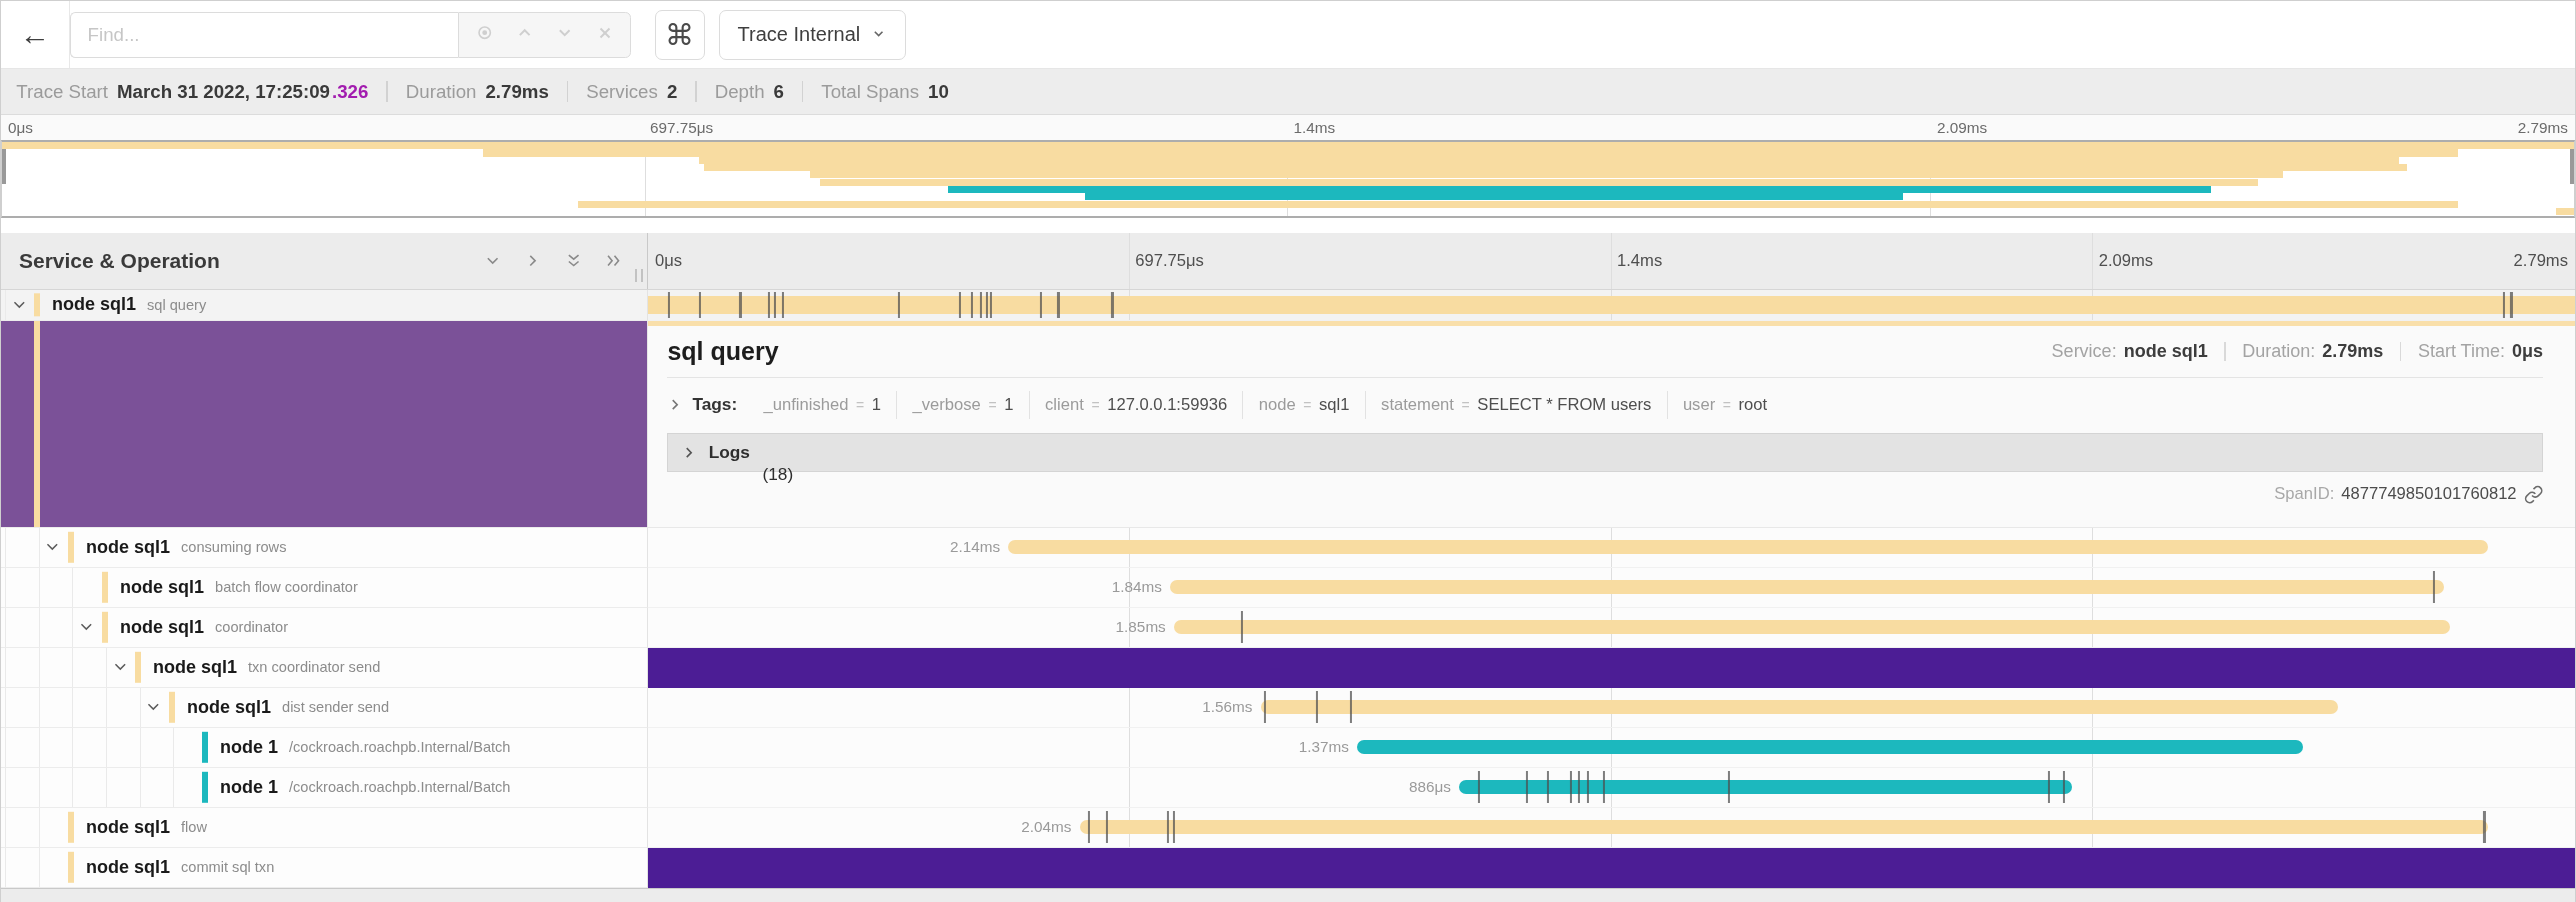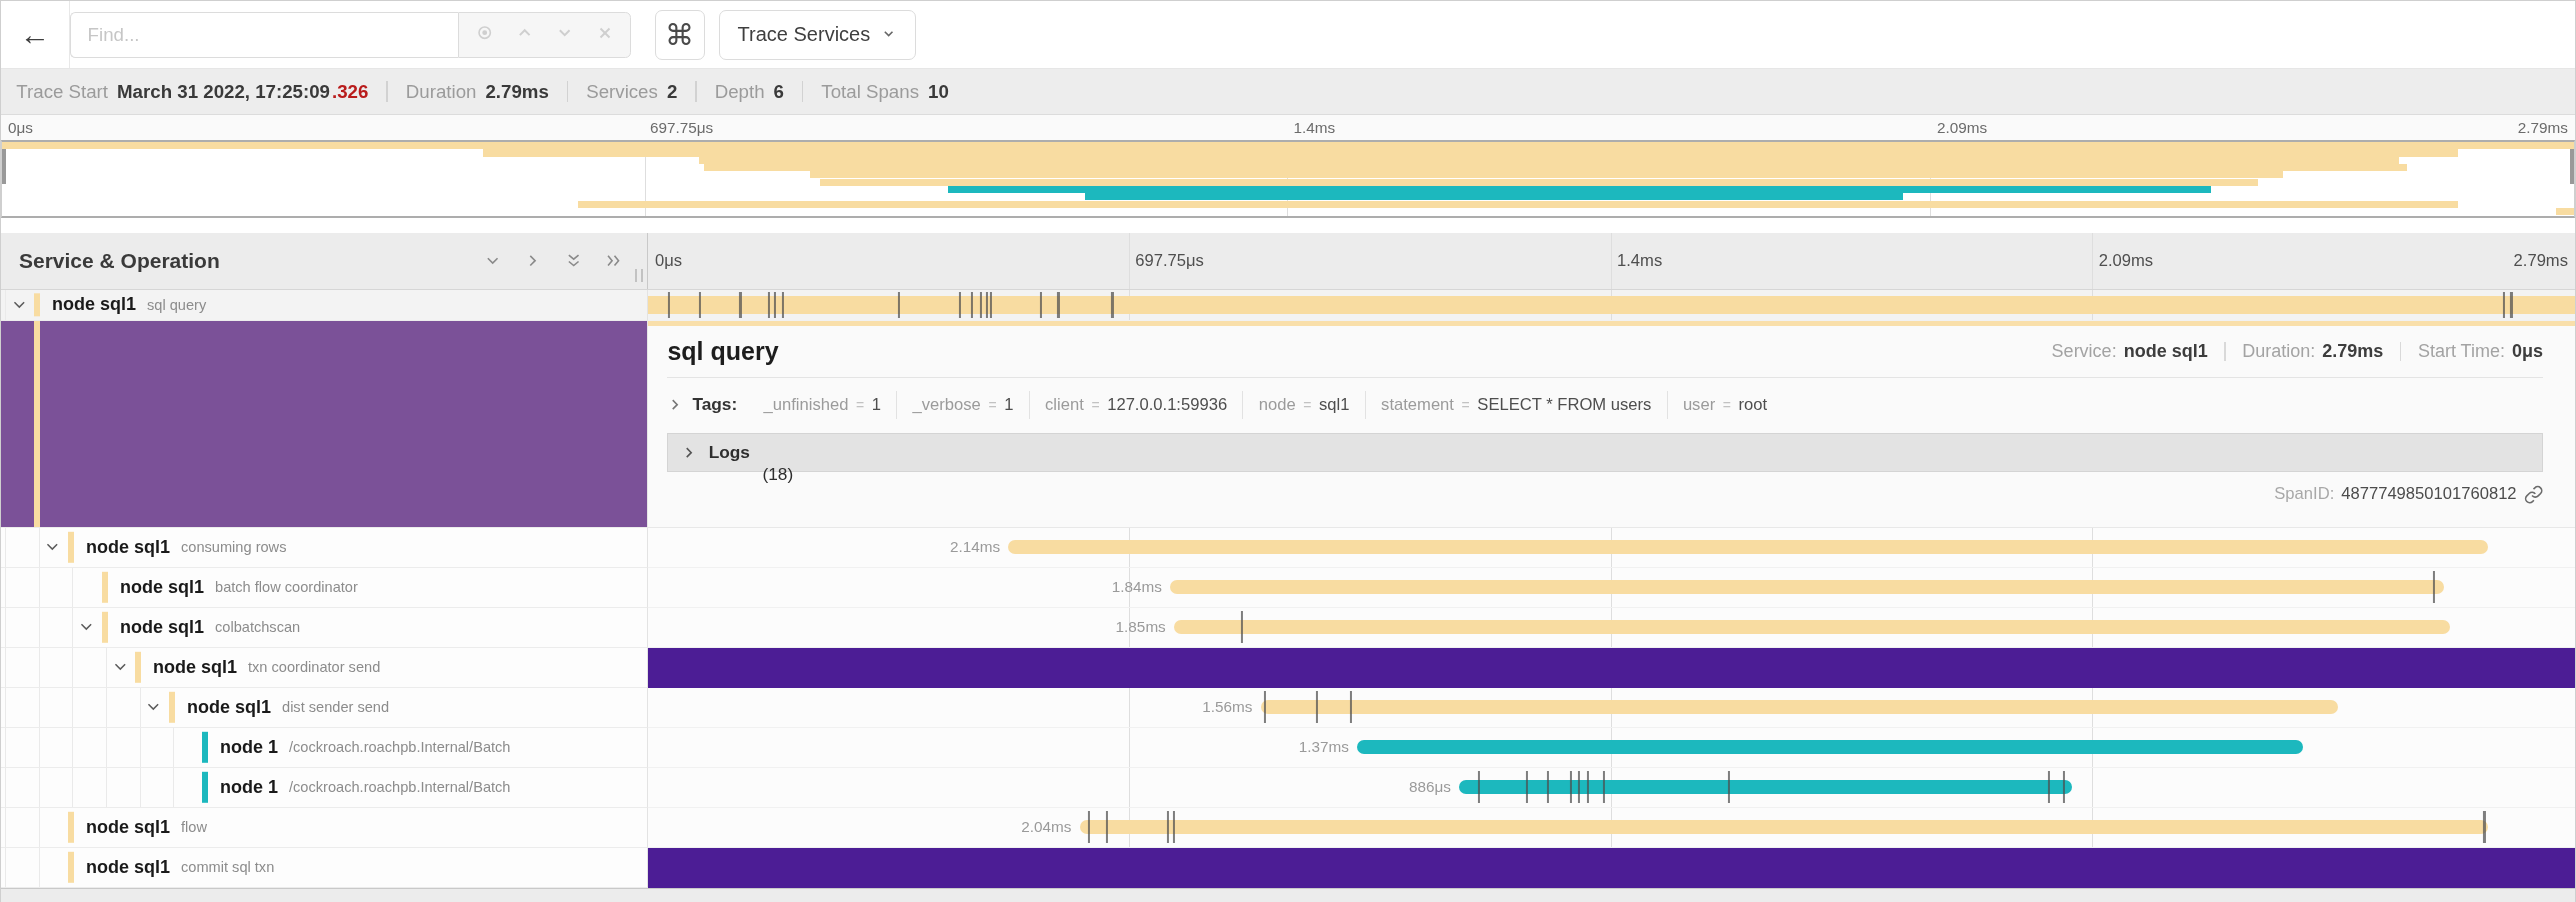--- a/index.html
+++ b/index.html
@@ -20,21 +20,21 @@
   .find-btns { display:flex; align-items:center; height:46px; background:#f6f6f6; border:1.4px solid #dcdcdc; border-radius:0 5.5px 5.5px 0; padding:0 5.5px; }
   .find-btn { width:40px; height:39px; border:none; background:transparent; color:#cfcfcf; display:flex; align-items:center; justify-content:center; cursor:pointer; }
   .kbd-btn { width:50px; height:50px; margin-left:23.6px; border:1.4px solid #dcdcdc; border-radius:7px; background:#fff; font-size:29px; color:#4a4a4a; display:flex; align-items:center; justify-content:center; cursor:pointer; }
   .view-btn { height:50px; margin-left:14px; border:1.4px solid #dcdcdc; border-radius:7px; background:#fff; font-size:20px; color:#3f3f3f; display:flex; align-items:center; gap:11px; padding:0 18px; cursor:pointer; font-family:inherit; }
 
   
   .summary { height:47px; display:flex; align-items:center; background:#ededed; border-top:1.4px solid #e6e6e6; border-bottom:1.4px solid #dcdcdc; padding-left:15.3px; font-size:18.7px; }
   .sum-item { display:flex; gap:9px; align-items:baseline; white-space:nowrap; }
   .sum-label { color:#9b9b9b; }
   .sum-value { color:#3a3a3a; font-weight:700; }
-  .sum-suffix { color:#b91c1c; font-weight:700; margin-left:-7px; }
+  .sum-suffix { color:#a21caf; font-weight:700; margin-left:-7px; }
   .sum-div { width:1.4px; height:21px; background:#d2d2d2; margin:0 18px; align-self:center; }
 
   
   .mm-ticks { position:relative; height:25px; background:#fafafa; font-size:15.3px; color:#6b6b6b; }
   .mm-ticks span { position:absolute; top:4.2px; white-space:nowrap; }
   .gridbg { background-image:linear-gradient(to right,#dedede,#dedede),linear-gradient(to right,#dedede,#dedede),linear-gradient(to right,#dedede,#dedede); background-size:1.4px 100%,1.4px 100%,1.4px 100%; background-position:25% 0,50% 0,75% 0; background-repeat:no-repeat; }
   .mm-canvas { position:relative; height:78px; border-top:2.1px solid #adadad; border-bottom:2.1px solid #adadad; border-left:0.7px solid #cfcfcf; border-right:0.7px solid #cfcfcf; background-color:#fff; cursor:crosshair; }
   .mm-bar { position:absolute; height:7.3px; }
   .mm-handle { position:absolute; top:0; width:4.2px; height:42px; background:#555; opacity:.6; }
   .mm-gap { height:14.6px; background:#fff; }
@@ -133,21 +133,21 @@
           <span><svg width="18" height="18" viewBox="0 0 24 24" fill="none" stroke="currentColor" stroke-width="2.5">
                 <line x1="6" y1="6" x2="18" y2="18"></line>
                 <line x1="18" y1="6" x2="6" y2="18"></line>
               </svg></span>
         </button>
       </div>
       <button class="kbd-btn">
           <span>⌘</span>
         </button>
       <button class="view-btn">
-        <span>Trace Services</span>
+        <span>Trace Internal</span>
         <span><svg width="15.3" height="15.3" viewBox="0 0 24 24" fill="none" stroke="#666" stroke-width="2.5">
               <polyline points="6,9 12,15 18,9"></polyline>
             </svg></span>
       </button>
     </div>
   </header>
 
   <div class="summary" id="summary">
       <span class="sum-item">
         <span class="sum-label">Trace Start</span>
@@ -406,21 +406,21 @@
             <div class="guide" style="left: 38px;"></div>
             <div class="guide" style="left: 71px;"></div>
             <span class="chev-cell" style="left: 77px;">
               <svg width="16.6" height="16.6" viewBox="0 0 24 24" fill="none" stroke="currentColor" stroke-width="2.2">
                 <polyline points="5,8 12,15 19,8"></polyline>
               </svg>
             </span>
             <div class="accent" style="left: 101px; background: rgb(248, 220, 161);"></div>
             <div class="name-text" style="padding-left: 119px;">
               <span class="svc">node sql1</span>
-              <span class="op">colbatchscan</span>
+              <span class="op">coordinator</span>
             </div>
           </div>
           <div class="gantt-cell gridbg">
             <span class="dur-label" style="right: calc(72.7% + 8.3px);">1.85ms</span>
             <div class="bar" style="left: 27.3%; width: 66.2%; background: rgb(248, 220, 161);"></div>
             <div class="tick" style="left: 30.8%;"></div>
           </div>
         </div>
         <div class="row">
           <div class="name-cell">

